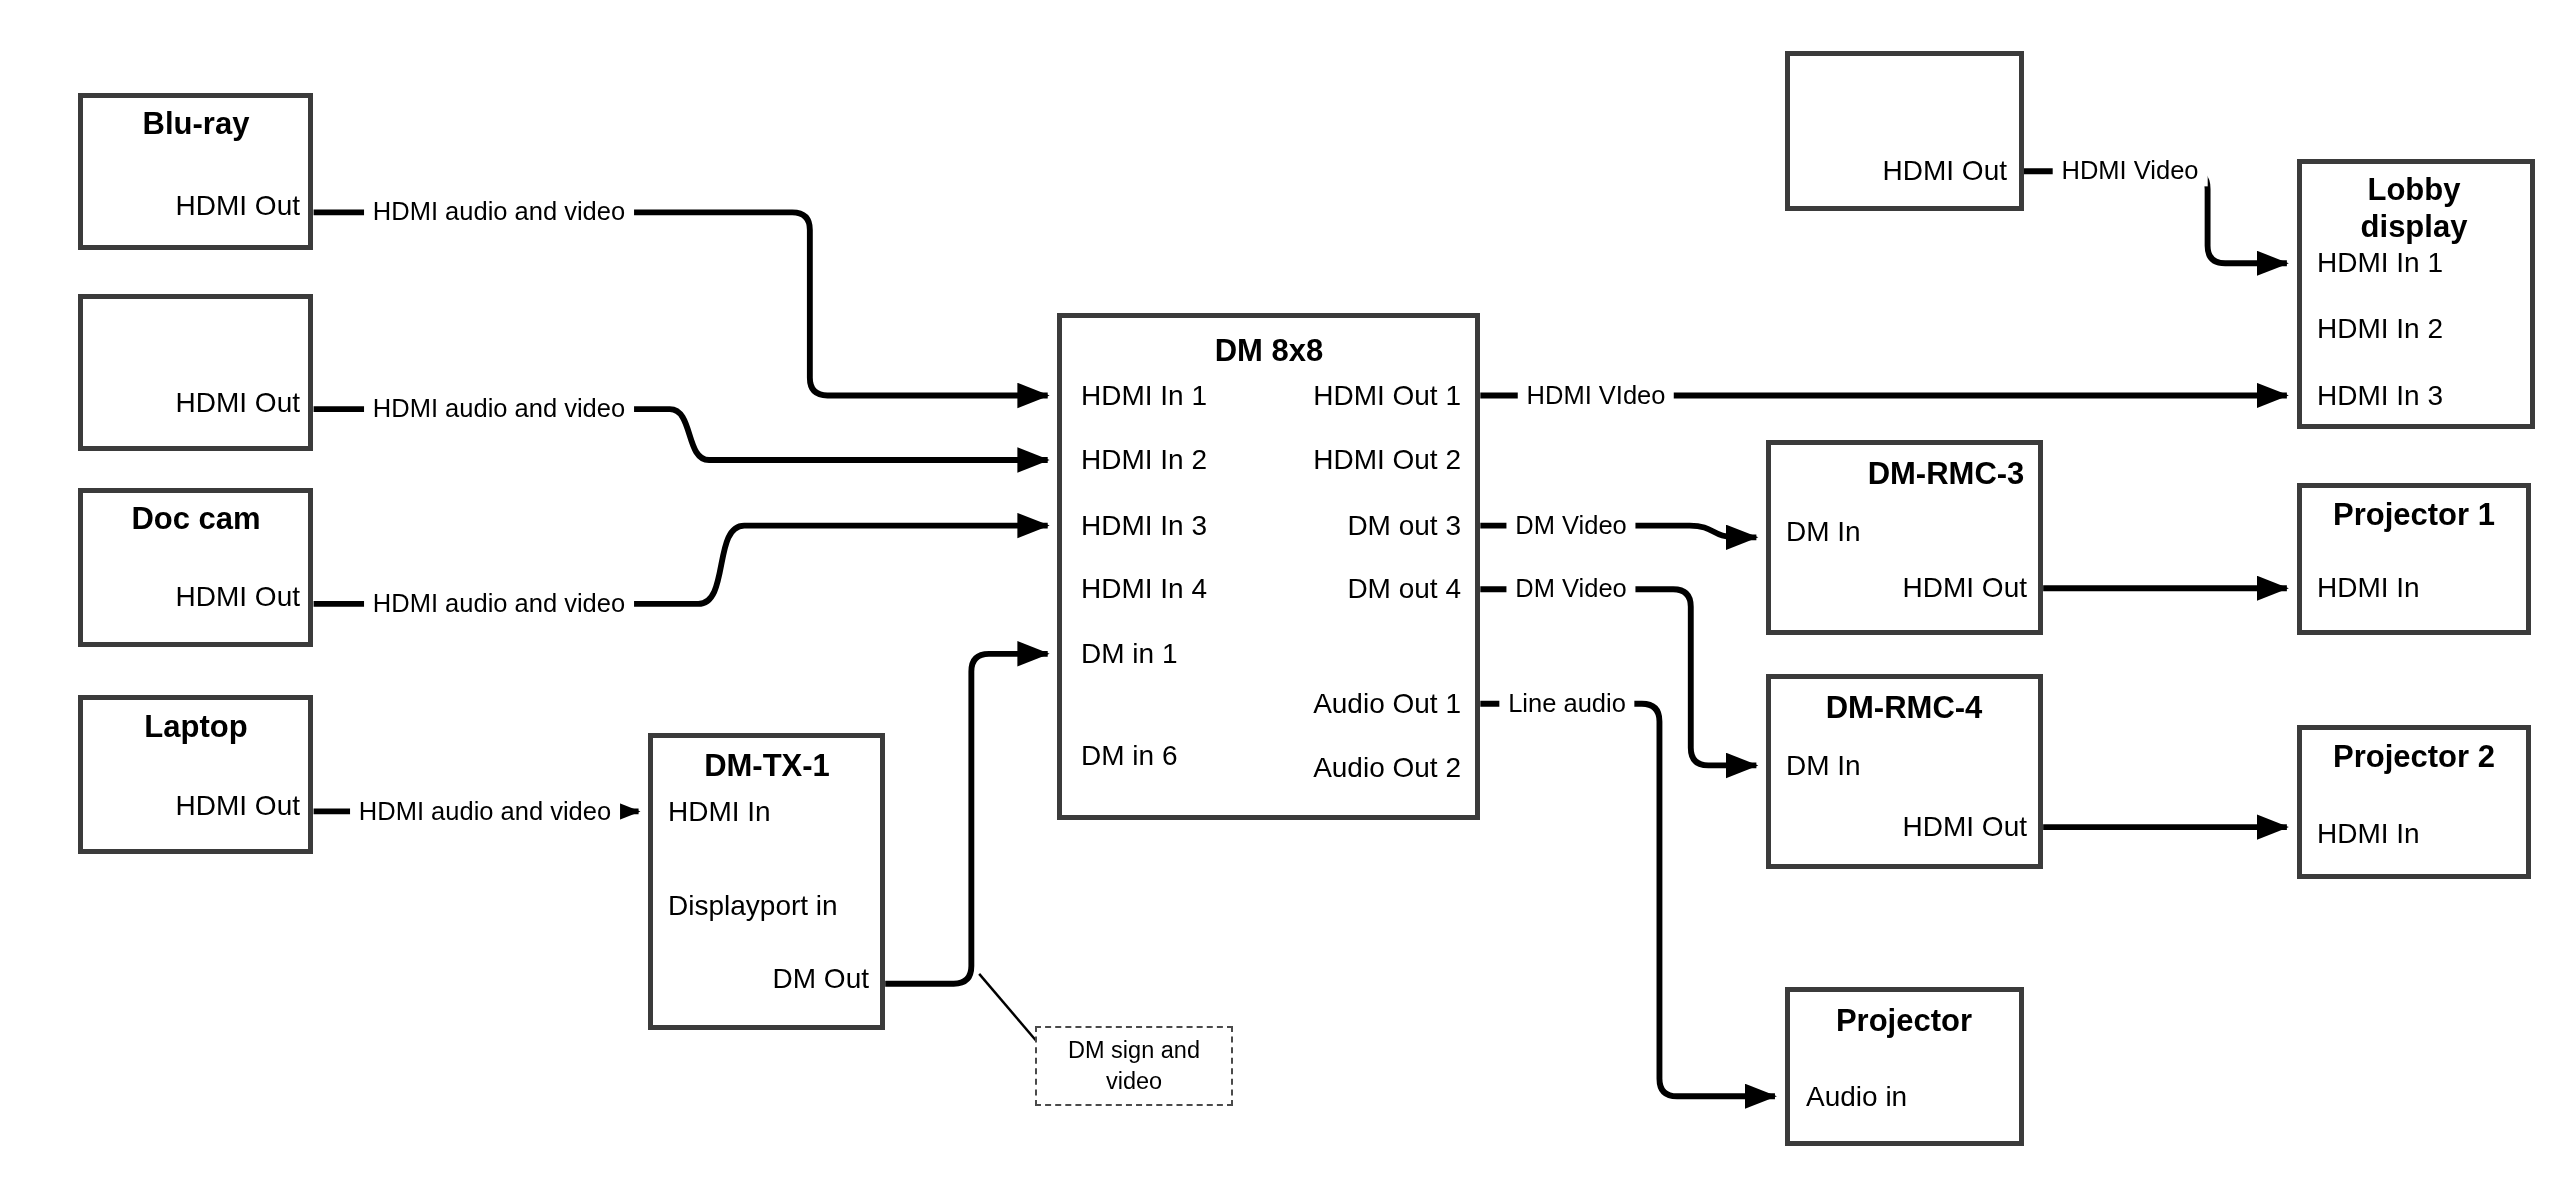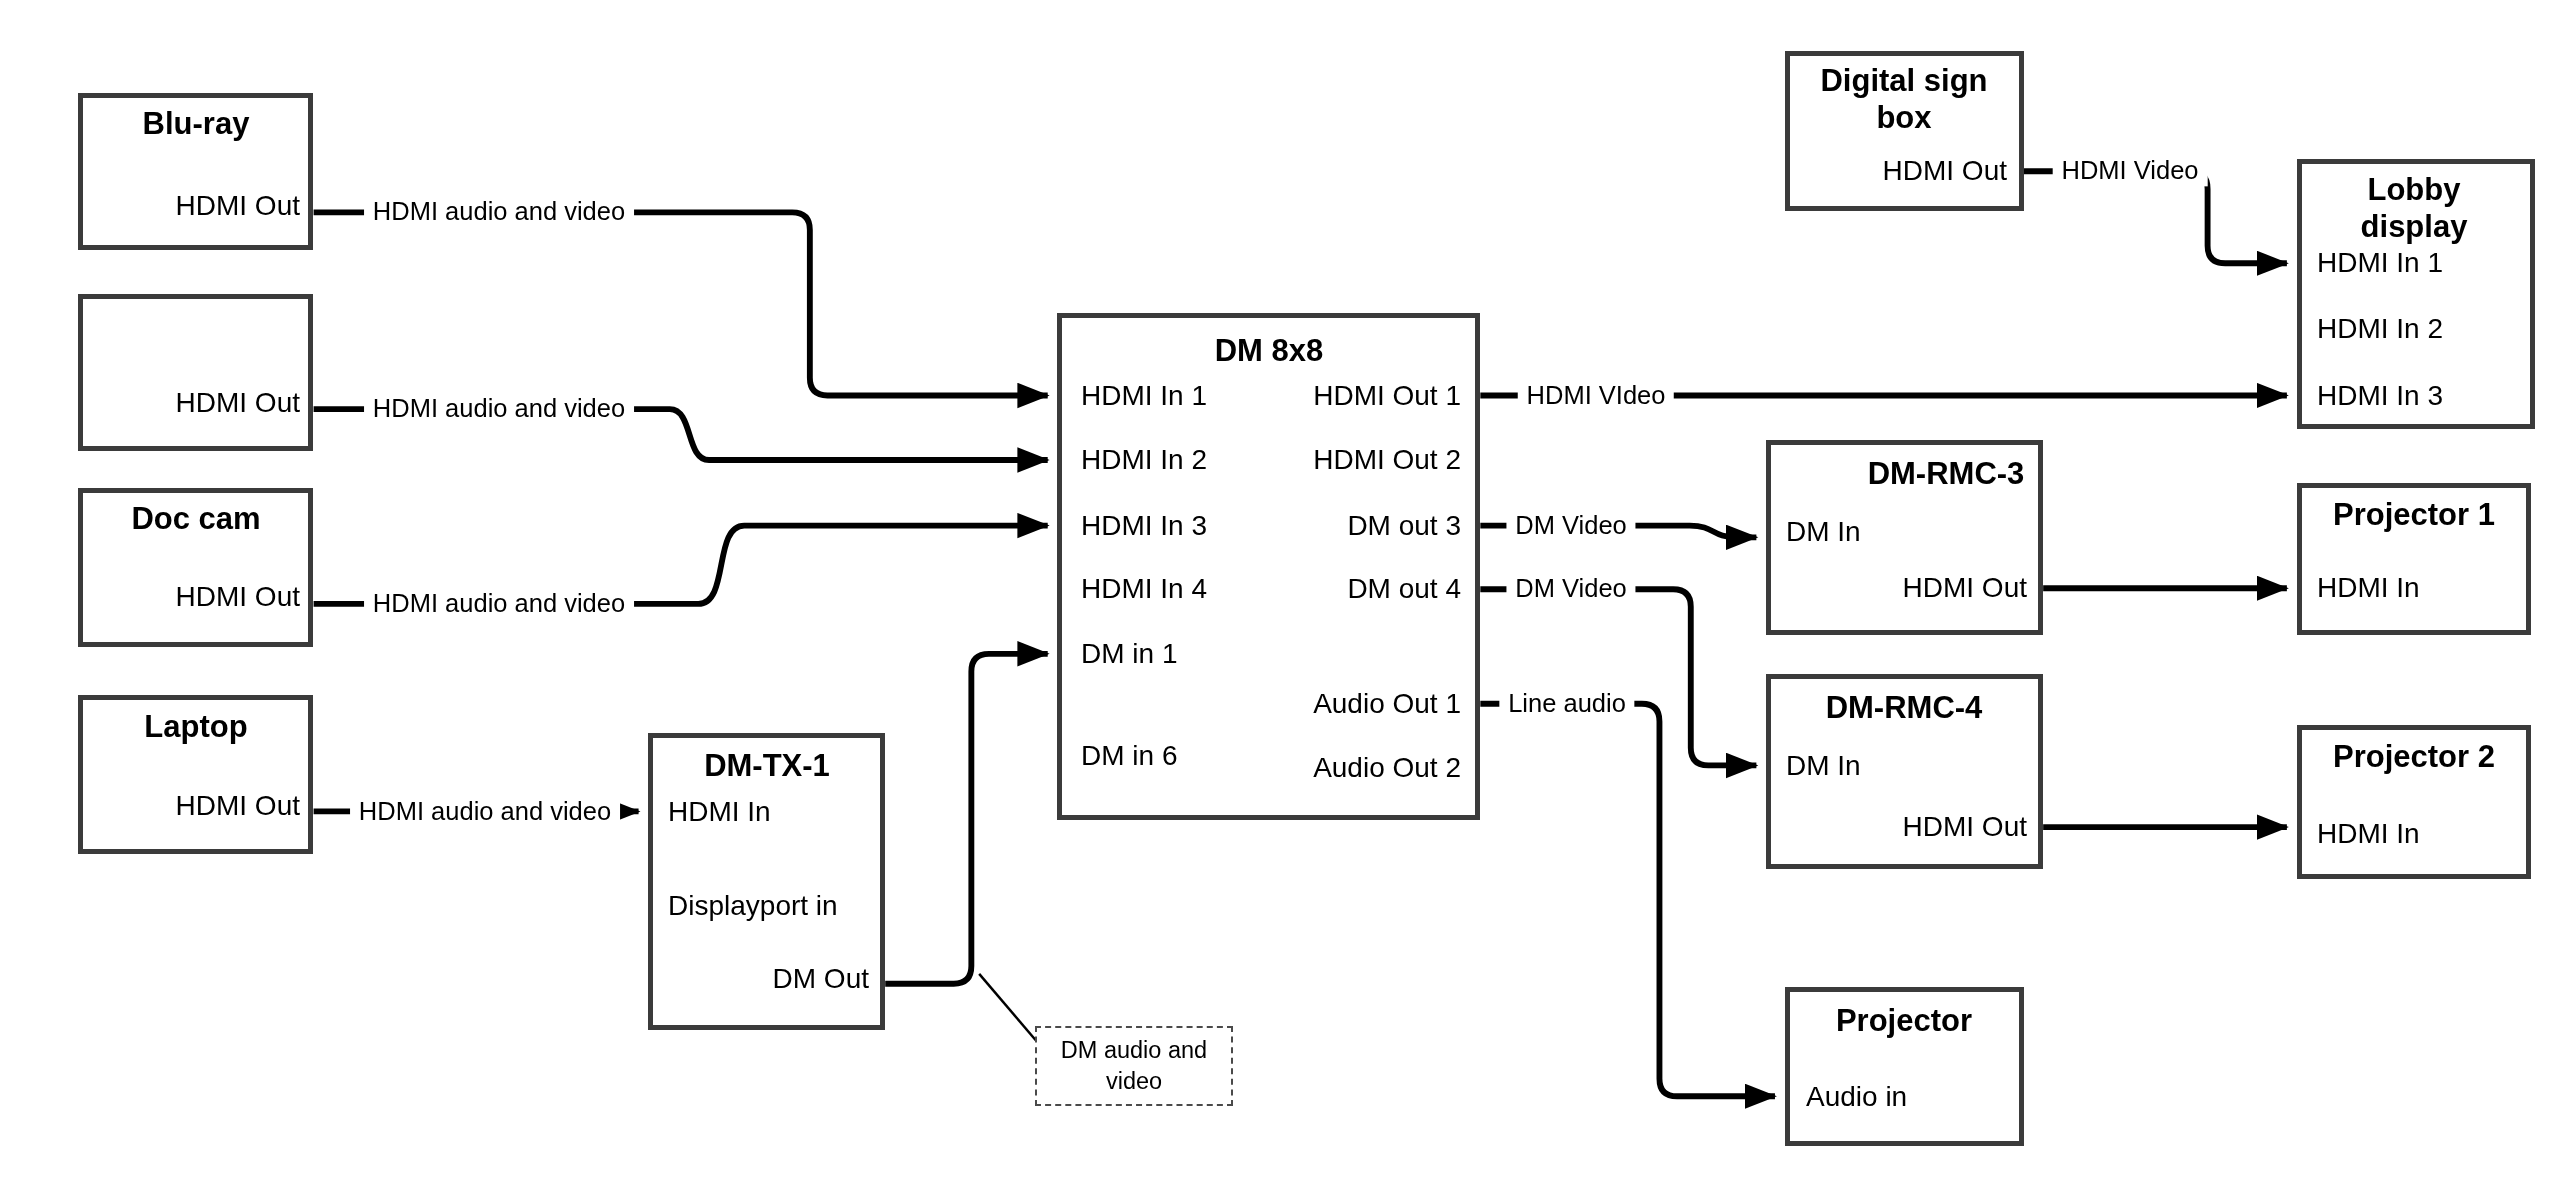--- a/index.html
+++ b/index.html
@@ -97,21 +97,20 @@
   <div class="node" style="left:2297px;top:483px;width:234px;height:152px;"></div>
   <div class="node" style="left:1766px;top:674px;width:277px;height:195px;"></div>
   <div class="node" style="left:2297px;top:725px;width:234px;height:154px;"></div>
   <div class="node" style="left:1785px;top:987px;width:239px;height:159px;"></div>
 
   <div class="title" style="left:196px;top:106px;">Blu-ray</div>
   <div class="title" style="left:196px;top:501px;">Doc cam</div>
   <div class="title" style="left:196px;top:709px;">Laptop</div>
   <div class="title" style="left:767px;top:748px;">DM-TX-1</div>
   <div class="title" style="left:1269px;top:333px;">DM 8x8</div>
-  <div class="title" style="left:1904px;top:63px;max-width:181px;">Digital sign box</div>
   <div class="title" style="left:2414px;top:172px;max-width:132px;">Lobby display</div>
   <div class="title" style="left:1904px;top:456px;margin-left:42px;">DM-RMC-3</div>
   <div class="title" style="left:2414px;top:497px;">Projector 1</div>
   <div class="title" style="left:1904px;top:690px;">DM-RMC-4</div>
   <div class="title" style="left:2414px;top:739px;">Projector 2</div>
   <div class="title" style="left:1904px;top:1003px;">Projector</div>
 
   <div class="port" style="right:2276px;top:206px;">HDMI Out</div>
   <div class="port" style="right:2276px;top:403px;">HDMI Out</div>
   <div class="port" style="right:2276px;top:597px;">HDMI Out</div>
@@ -151,17 +150,17 @@
   <div class="elabel" style="left:499px;top:409px;">HDMI audio and video</div>
   <div class="elabel" style="left:499px;top:604px;">HDMI audio and video</div>
   <div class="elabel" style="left:485px;top:812px;">HDMI audio and video</div>
   <div class="elabel" style="left:2130px;top:171px;">HDMI Video</div>
   <div class="elabel" style="left:1596px;top:396px;">HDMI VIdeo</div>
   <div class="elabel" style="left:1571px;top:526px;">DM Video</div>
   <div class="elabel" style="left:1571px;top:589px;">DM Video</div>
   <div class="elabel" style="left:1567px;top:704px;">Line audio</div>
 
   <div class="note" style="left:1035px;top:1026px;width:198px;height:80px;">
-    <span>DM audio and video</span>
+    <span>DM sign and video</span>
   </div>
 
 </div>
 
 
 </body></html>

